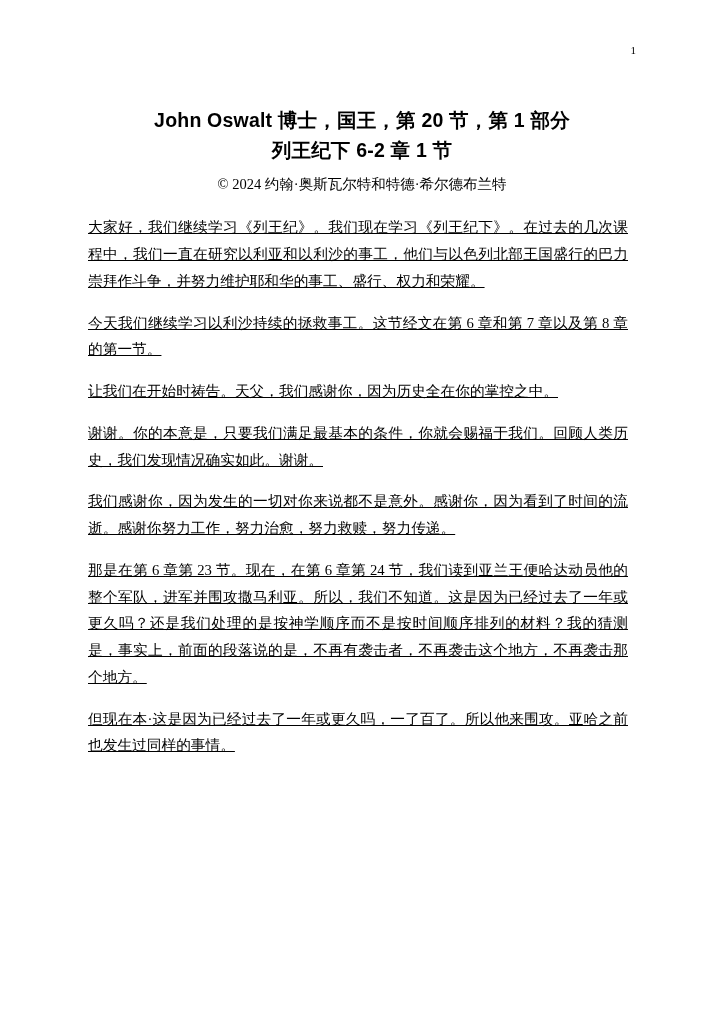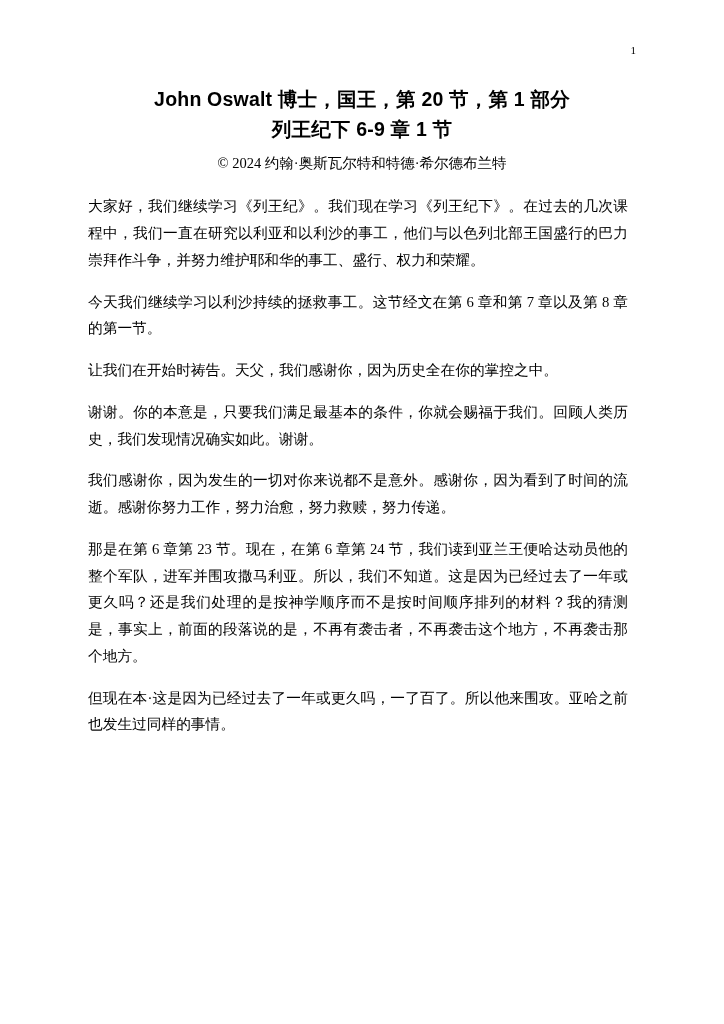--- a/index.html
+++ b/index.html
@@ -24,21 +24,21 @@
   }
   .page-number {
     position: absolute;
     top: 44px;
     right: 88px;
     font-size: 11px;
     font-family: "Liberation Serif", serif;
     color: #000;
   }
   .title-block {
-    padding-top: 84px;
+    padding-top: 105px;
     text-align: center;
   }
   .title-line {
     font-family: "Liberation Sans", sans-serif;
     font-weight: bold;
     font-size: 19.5px;
     line-height: 1.55;
     letter-spacing: 0.2px;
   }
   .copyright {
@@ -48,32 +48,33 @@
   }
   .body-text {
     margin-top: 20px;
   }
   p.para {
     font-size: 14.7px;
     line-height: 1.82;
     text-align: justify;
     margin: 0 8px 15px 0;
     text-justify: inter-ideograph;
+    text-decoration: underline;
   }
 </style>
 </head>
 <body>
 
 <div class="page">
 
   <div class="page-number">1</div>
 
   <div class="title-block">
     <div class="title-line">John Oswalt 博士，国王，第 20 节，第 1 部分</div>
-    <div class="title-line">列王纪下 6-9 章 1 节</div>
+    <div class="title-line">列王纪下 6-2 章 1 节</div>
     <div class="copyright">© 2024 约翰·奥斯瓦尔特和特德·希尔德布兰特</div>
   </div>
 
   <div class="body-text">
     <p class="para">大家好，我们继续学习《列王纪》。我们现在学习《列王纪下》。在过去的几次课程中，我们一直在研究以利亚和以利沙的事工，他们与以色列北部王国盛行的巴力崇拜作斗争，并努力维护耶和华的事工、盛行、权力和荣耀。</p>
     <p class="para">今天我们继续学习以利沙持续的拯救事工。这节经文在第 6 章和第 7 章以及第 8 章的第一节。</p>
     <p class="para">让我们在开始时祷告。天父，我们感谢你，因为历史全在你的掌控之中。</p>
     <p class="para">谢谢。你的本意是，只要我们满足最基本的条件，你就会赐福于我们。回顾人类历史，我们发现情况确实如此。谢谢。</p>
     <p class="para">我们感谢你，因为发生的一切对你来说都不是意外。感谢你，因为看到了时间的流逝。感谢你努力工作，努力治愈，努力救赎，努力传递。</p>
     <p class="para">那是在第 6 章第 23 节。现在，在第 6 章第 24 节，我们读到亚兰王便哈达动员他的整个军队，进军并围攻撒马利亚。所以，我们不知道。这是因为已经过去了一年或更久吗？还是我们处理的是按神学顺序而不是按时间顺序排列的材料？我的猜测是，事实上，前面的段落说的是，不再有袭击者，不再袭击这个地方，不再袭击那个地方。</p>

